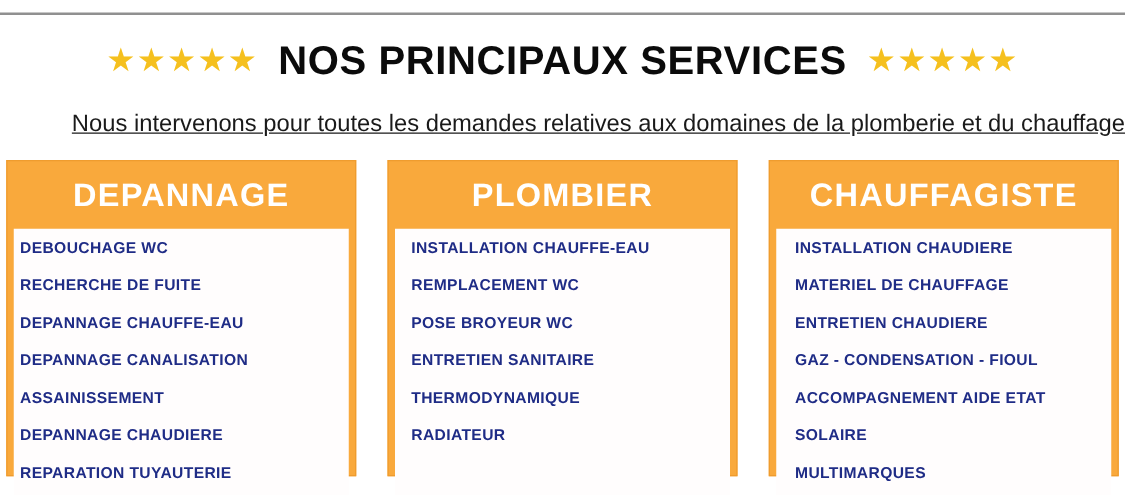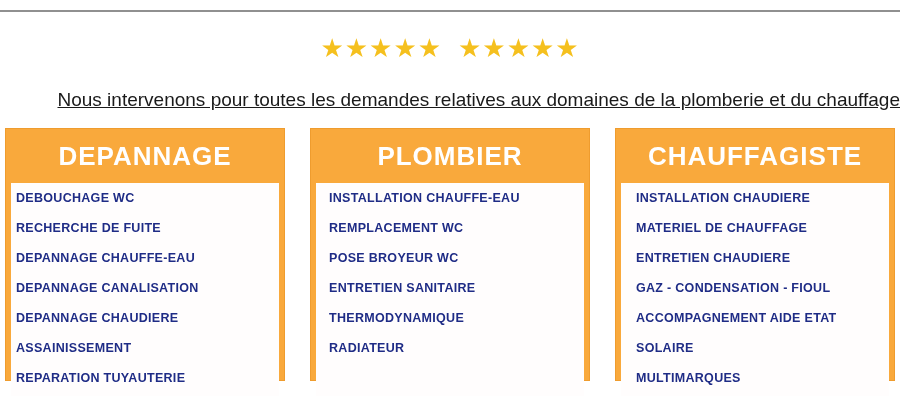--- a/index.html
+++ b/index.html
@@ -29,36 +29,37 @@
   .col-chauffagiste .col-list li{padding-left:15px;}
 </style>
 </head>
 <body>
 
 <div class="top-rule"></div>
 
 <header>
   <div class="title-row">
     <span class="stars"><span>★</span><span>★</span><span>★</span><span>★</span><span>★</span></span>
+    <h1 class="page-title">NOS PRINCIPAUX SERVICES</h1>
     <span class="stars"><span>★</span><span>★</span><span>★</span><span>★</span><span>★</span></span>
   </div>
   <p class="subtitle"><span>Nous intervenons pour toutes les demandes relatives aux domaines de la plomberie et du chauffage</span></p>
 </header>
 
 <main class="columns">
 
   <section class="col col-depannage">
     <div class="col-header">DEPANNAGE</div>
     <ul class="col-list">
       <li>DEBOUCHAGE WC</li>
       <li>RECHERCHE DE FUITE</li>
       <li>DEPANNAGE CHAUFFE-EAU</li>
       <li>DEPANNAGE CANALISATION</li>
+      <li>ASSAINISSEMENT</li>
       <li>DEPANNAGE CHAUDIERE</li>
-      <li>ASSAINISSEMENT</li>
       <li>REPARATION TUYAUTERIE</li>
     </ul>
   </section>
 
   <section class="col col-plombier">
     <div class="col-header">PLOMBIER</div>
     <ul class="col-list">
       <li>INSTALLATION CHAUFFE-EAU</li>
       <li>REMPLACEMENT WC</li>
       <li>POSE BROYEUR WC</li>

